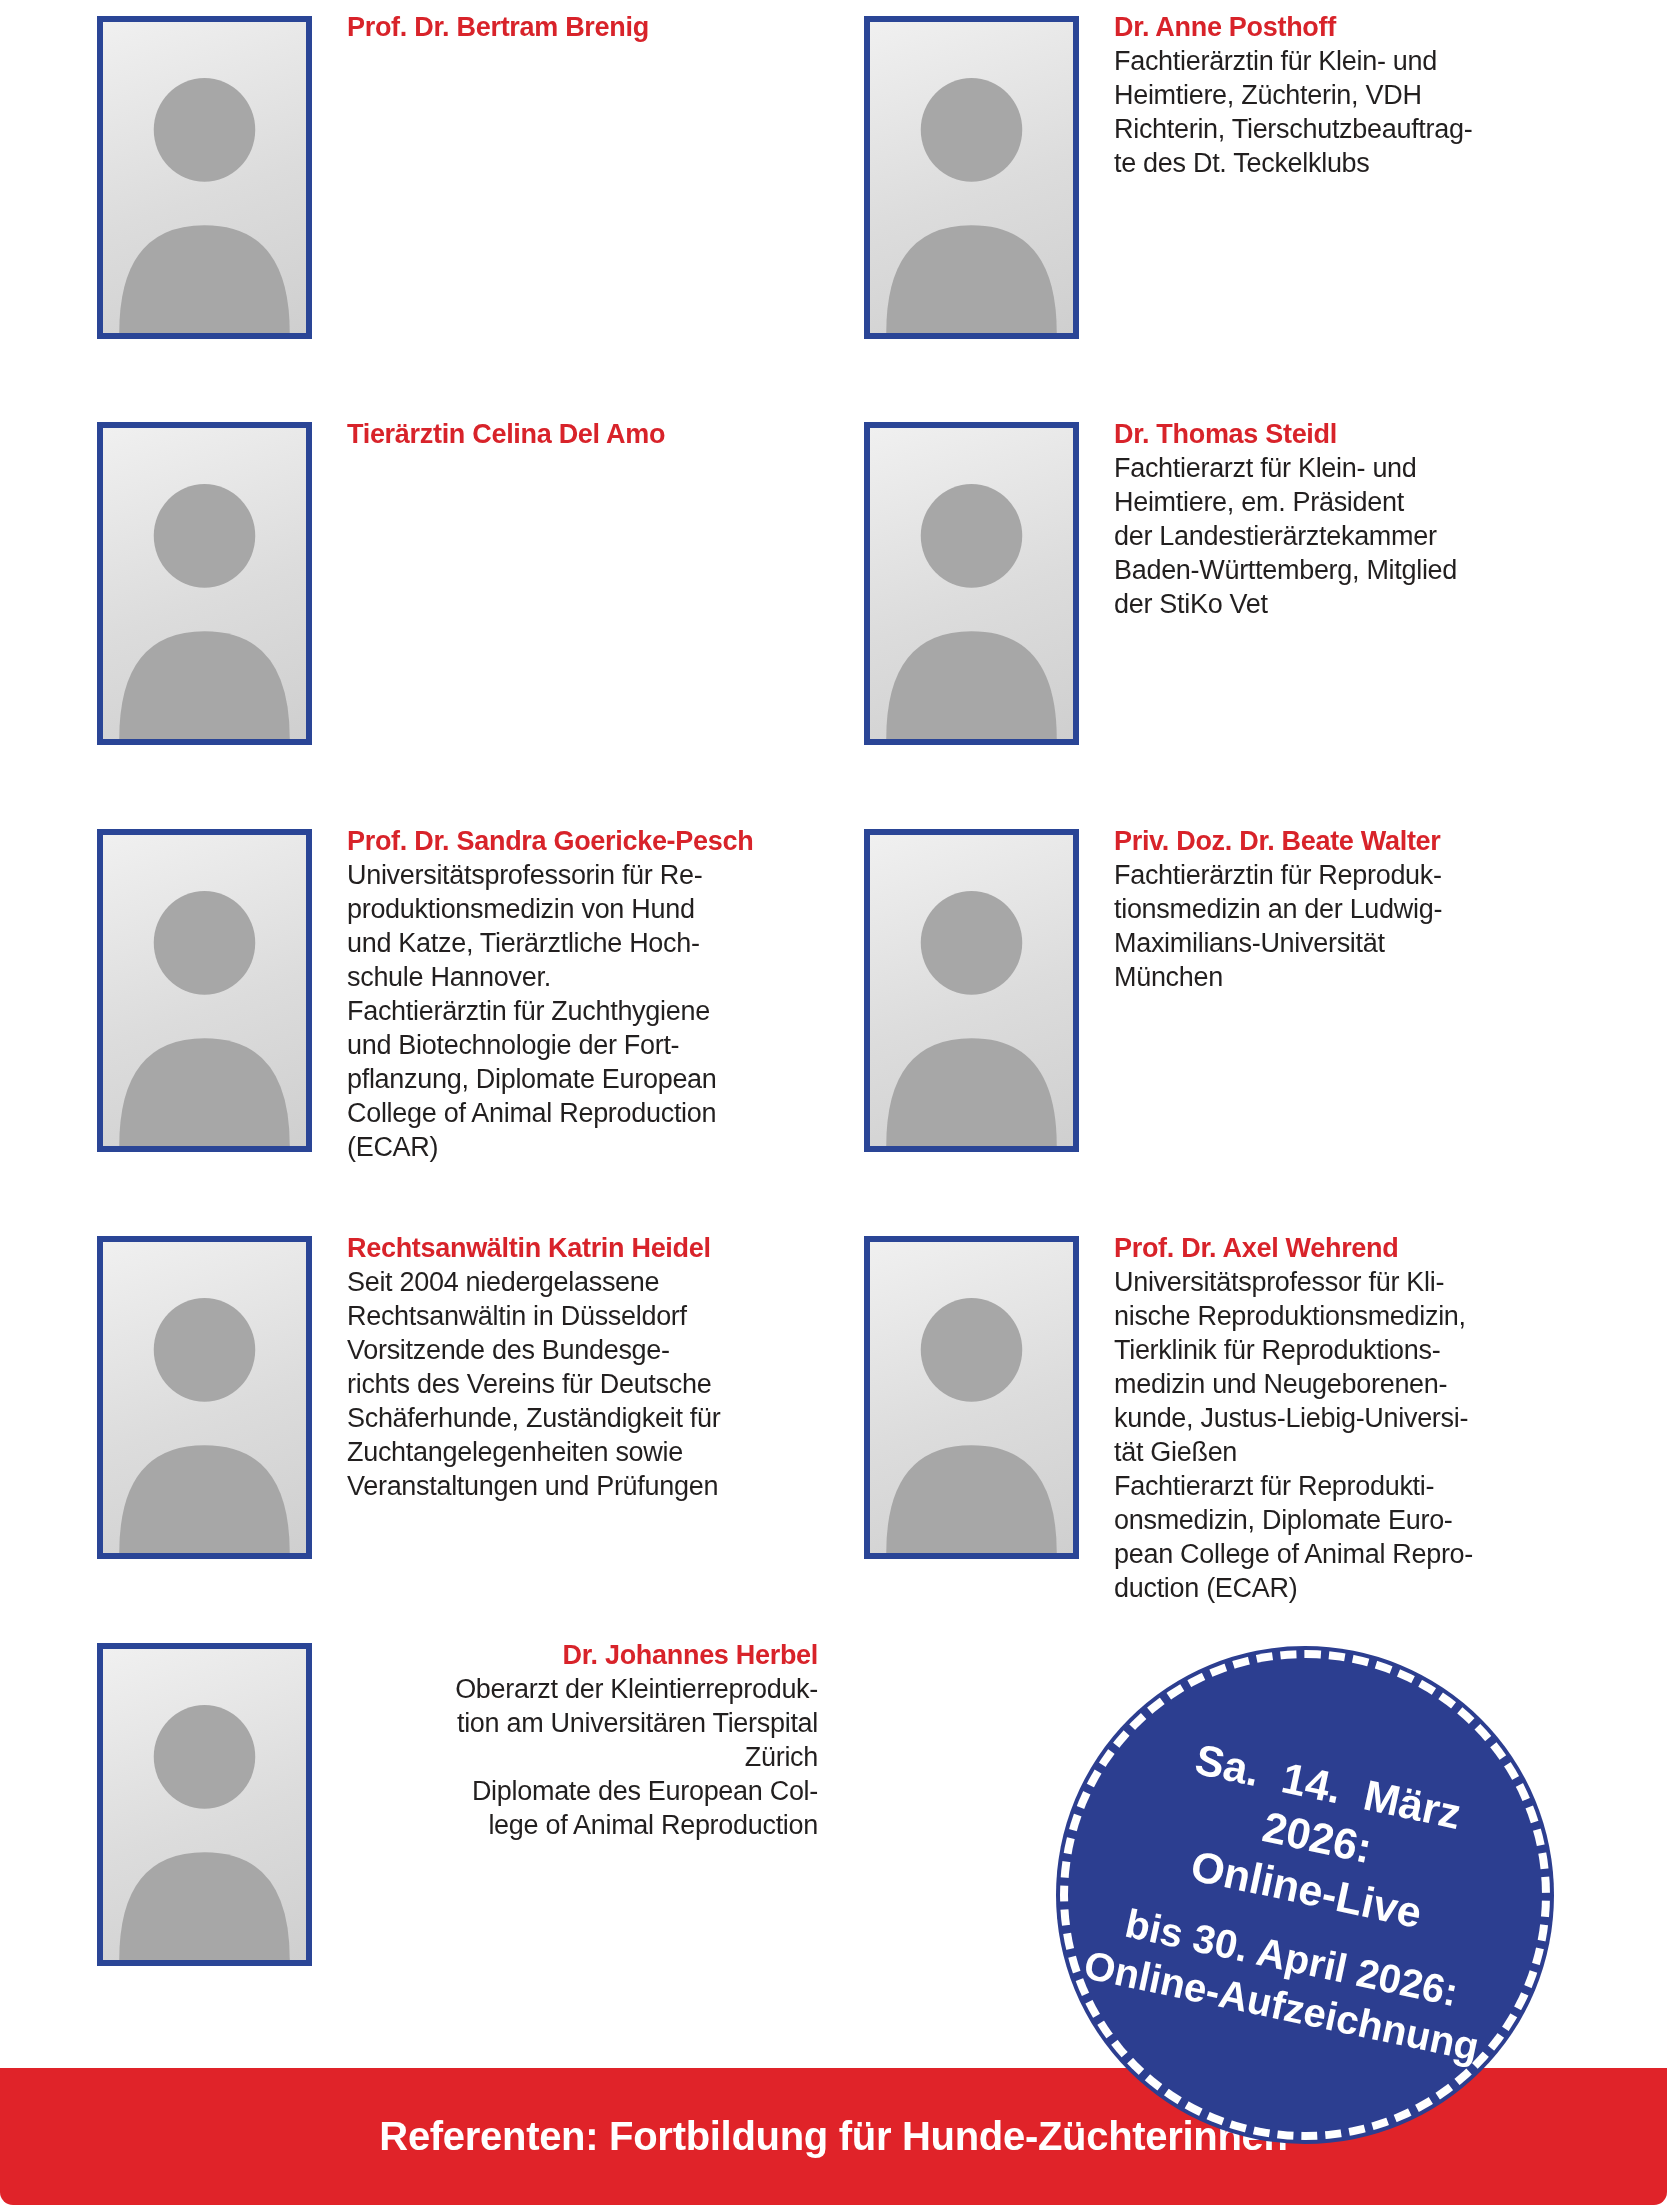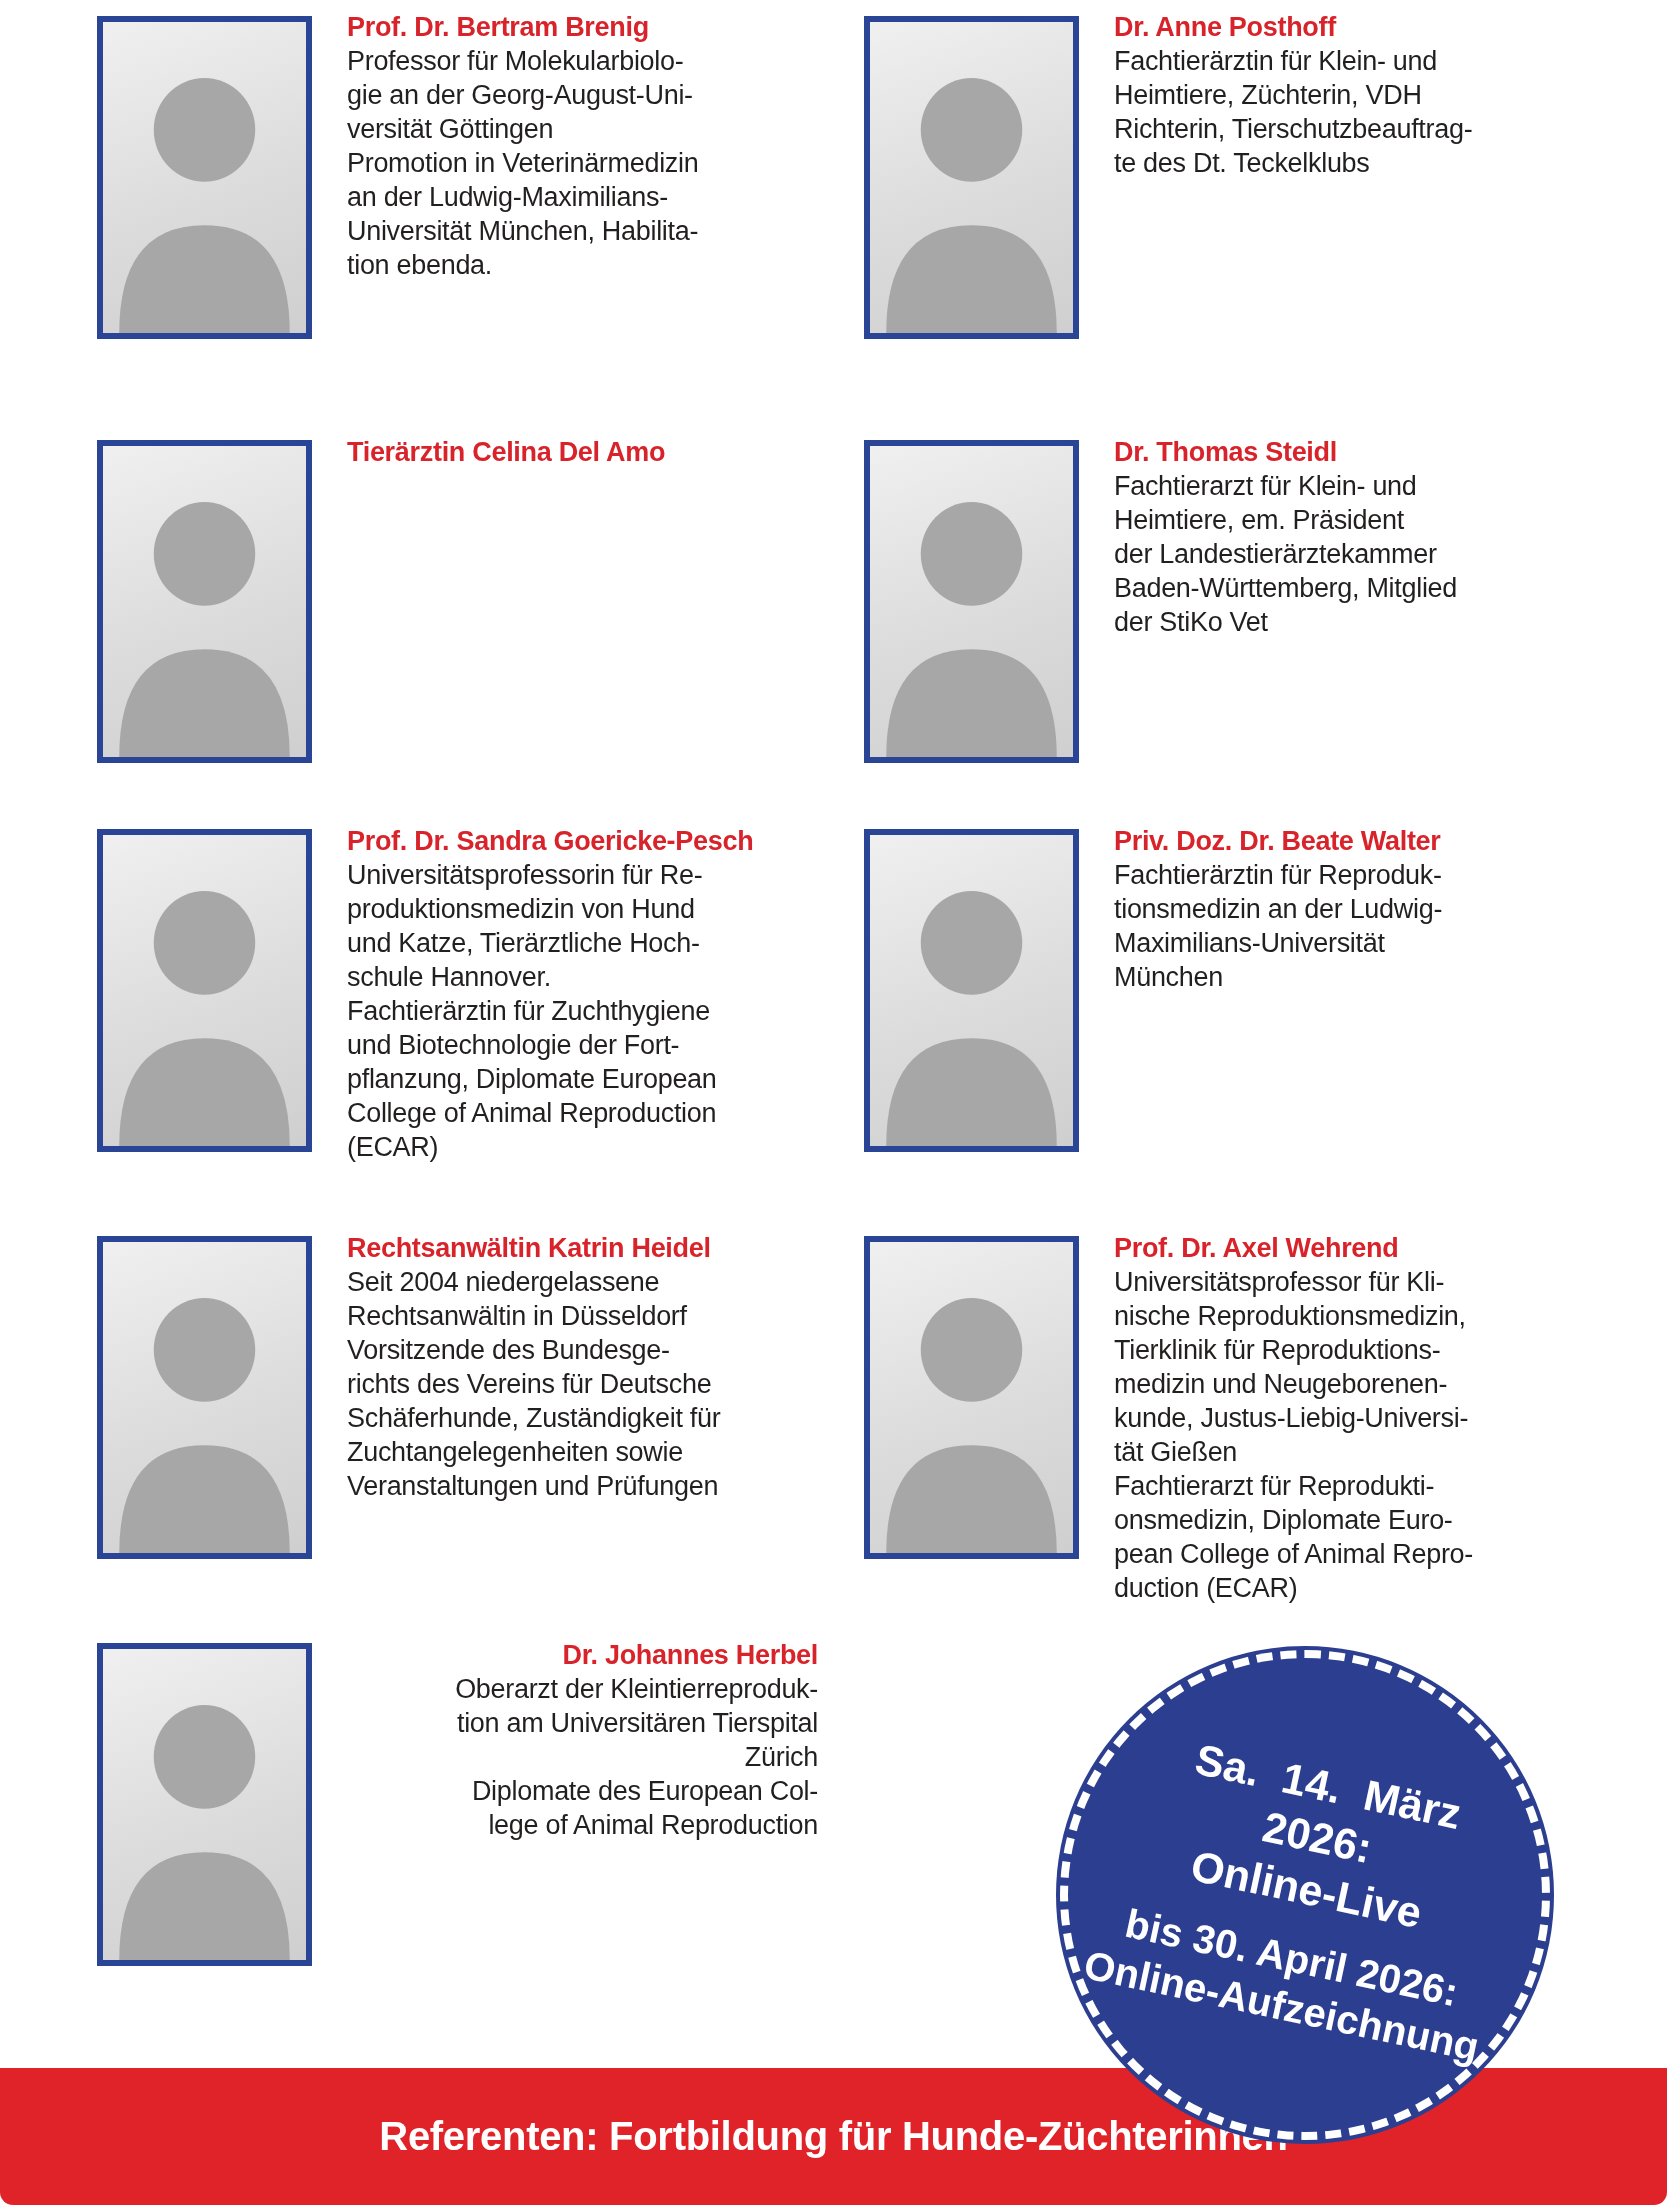--- a/index.html
+++ b/index.html
@@ -10,21 +10,21 @@
     overflow:hidden;
     font-family:"Liberation Sans",sans-serif;
     color:#221f1f;
     border-radius:13px;
   }
   
   .profile{position:absolute;width:740px;height:377px;}
   .col-l{left:97px;}
   .col-r{left:864px;}
   .r1{top:15.5px;}
-  .r2{top:440px;text-decoration:underline;}
+  .r2{top:422px;text-decoration:underline;}
   .r3{top:829px;}
   .r4{top:1236px;padding-left:8px;}
   .r5{top:1643px;text-align:right;}
   .photo{
     position:absolute;left:0;top:0;
     width:215px;height:323px;
     box-sizing:border-box;
     border:6px solid #2a4596;
     background:linear-gradient(160deg,#f0f0f0 0%,#dcdcdc 55%,#cfcfcf 100%);
     overflow:hidden;
@@ -98,27 +98,20 @@
 
   <section class="profile col-l r1">
     <div class="photo">
       <svg viewBox="0 0 100 150" preserveAspectRatio="none">
         <circle cx="50" cy="52" r="25" fill="#a7a7a7"></circle>
         <path d="M8 150 Q8 98 50 98 Q92 98 92 150 Z" fill="#a7a7a7"></path>
       </svg>
     </div>
     <div class="ptext">
       <h2 class="name">Prof. Dr. Bertram Brenig</h2>
-      <div class="bio">Professor für Molekularbiolo-
-gie an der Georg-August-Uni-
-versität Göttingen
-Promotion in Veterinärmedizin
-an der Ludwig-Maximilians-
-Universität München, Habilita-
-tion ebenda.</div>
     </div>
   </section>
 
   <section class="profile col-r r1">
     <div class="photo">
       <svg viewBox="0 0 100 150" preserveAspectRatio="none">
         <circle cx="50" cy="52" r="25" fill="#a7a7a7"></circle>
         <path d="M8 150 Q8 98 50 98 Q92 98 92 150 Z" fill="#a7a7a7"></path>
       </svg>
     </div>

